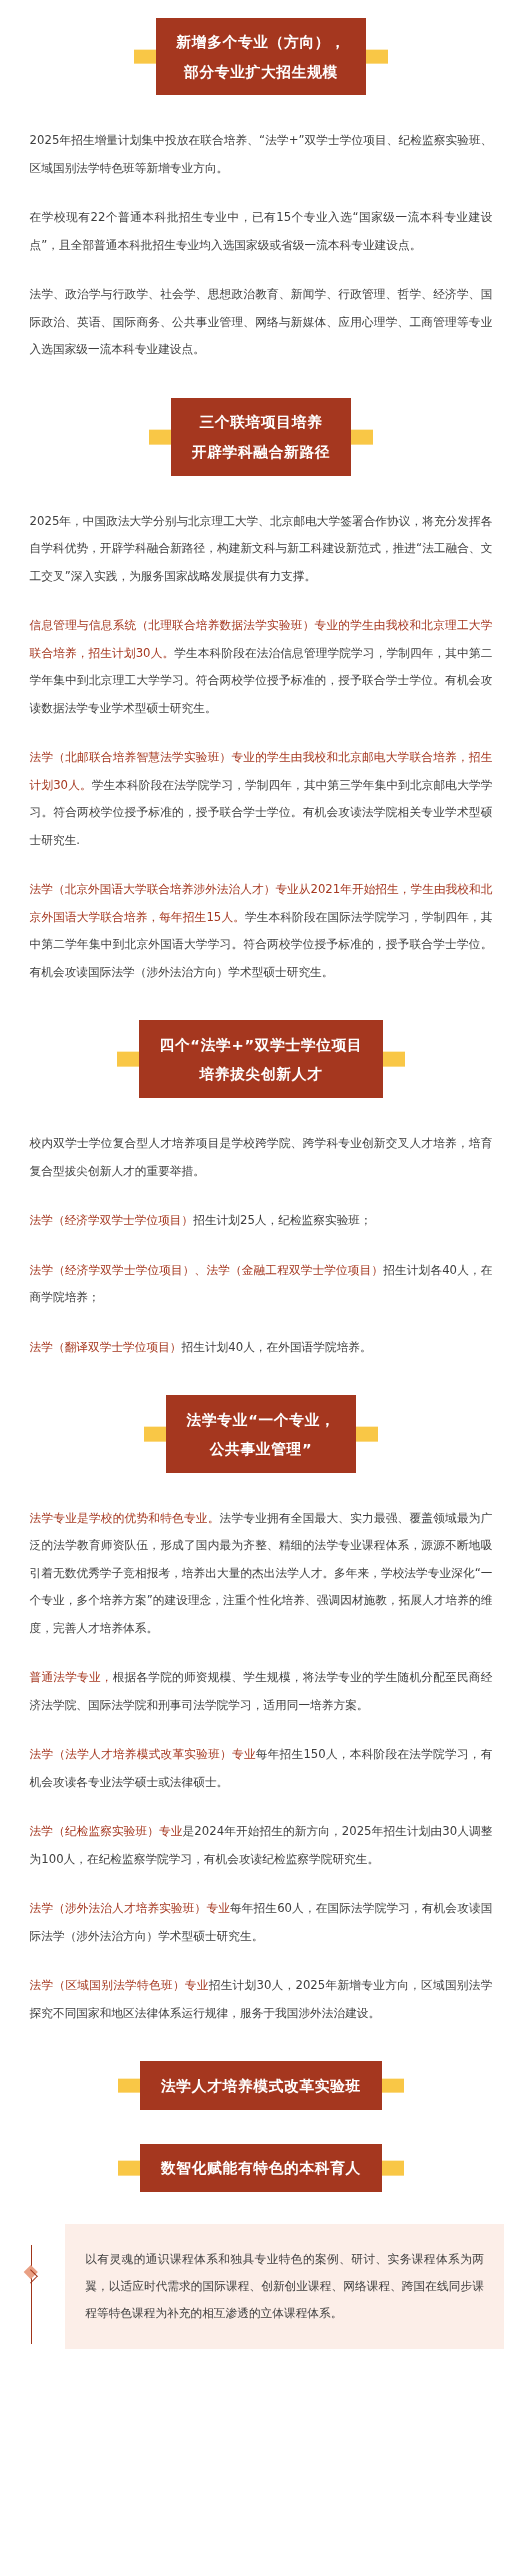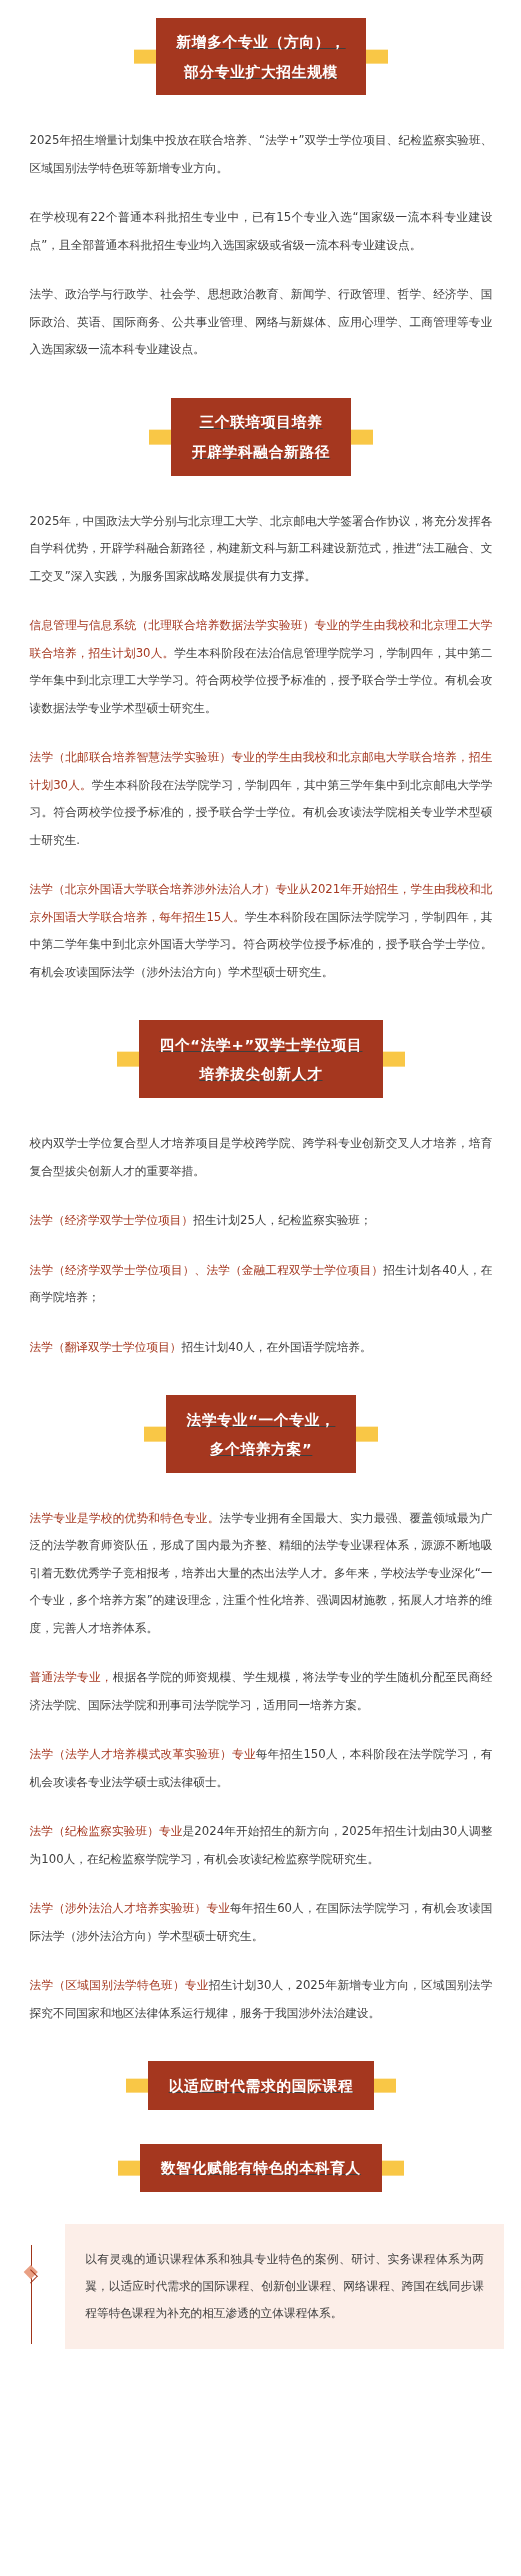--- a/index.html
+++ b/index.html
@@ -5,21 +5,21 @@
   * { margin:0; padding:0; box-sizing:border-box; }
   html,body { background:#ffffff; }
   body {
     width:522px;
     font-family:"DejaVu Sans","Liberation Sans",sans-serif;
     color:#3e3e3e;
   }
   .page { width:522px; padding:17.6px 17.6px 29px 17.6px; background:#fff; }
 
   
-  .bwrap { display:flex; justify-content:center; position:relative; z-index:0; margin:34px 0 32px;text-decoration:underline; }
+  .bwrap { display:flex; justify-content:center; position:relative; z-index:0; margin:34px 0 32px; }
   .bwrap.first { margin-top:0; }
   .banner {
     position:relative;
     background:#A5371F;
     color:#ffffff;
     font-weight:bold;
     font-size:14.7px;
     text-align:center;
     padding:9.5px 20.5px;
     line-height:2.0;
@@ -117,34 +117,34 @@
   </div>
 
   <p class="p"><span>校内双学士学位复合型人才培养项目是学校跨学院、跨学科专业创新交叉人才培养，培育复合型拔尖创新人才的重要举措。</span></p>
   <p class="p"><span class="r">法学（经济学双学士学位项目）</span><span>招生计划25人，纪检监察实验班；</span></p>
   <p class="p"><span class="r">法学（经济学双学士学位项目）、法学（金融工程双学士学位项目）</span><span>招生计划各40人，在商学院培养；</span></p>
   <p class="p"><span class="r">法学（翻译双学士学位项目）</span><span>招生计划40人，在外国语学院培养。</span></p>
 
   <div class="bwrap">
     <div class="banner">
       <span class="bline">法学专业“一个专业，</span>
-      <span class="bline">多个培养方案”</span>
+      <span class="bline">公共事业管理”</span>
     </div>
   </div>
 
   <p class="p"><span class="r">法学专业是学校的优势和特色专业。</span><span>法学专业拥有全国最大、实力最强、覆盖领域最为广泛的法学教育师资队伍，形成了国内最为齐整、精细的法学专业课程体系，源源不断地吸引着无数优秀学子竞相报考，培养出大量的杰出法学人才。多年来，学校法学专业深化“一个专业，多个培养方案”的建设理念，注重个性化培养、强调因材施教，拓展人才培养的维度，完善人才培养体系。</span></p>
   <p class="p"><span class="r">普通法学专业，</span><span>根据各学院的师资规模、学生规模，将法学专业的学生随机分配至民商经济法学院、国际法学院和刑事司法学院学习，适用同一培养方案。</span></p>
   <p class="p"><span class="r">法学（法学人才培养模式改革实验班）专业</span><span>每年招生150人，本科阶段在法学院学习，有机会攻读各专业法学硕士或法律硕士。</span></p>
   <p class="p"><span class="r">法学（纪检监察实验班）专业</span><span>是2024年开始招生的新方向，2025年招生计划由30人调整为100人，在纪检监察学院学习，有机会攻读纪检监察学院研究生。</span></p>
   <p class="p"><span class="r">法学（涉外法治人才培养实验班）专业</span><span>每年招生60人，在国际法学院学习，有机会攻读国际法学（涉外法治方向）学术型硕士研究生。</span></p>
   <p class="p"><span class="r">法学（区域国别法学特色班）专业</span><span>招生计划30人，2025年新增专业方向，区域国别法学探究不同国家和地区法律体系运行规律，服务于我国涉外法治建设。</span></p>
 
   <div class="bwrap">
     <div class="banner">
-      <span class="bline">以适应时代需求的国际课程</span>
+      <span class="bline">法学人才培养模式改革实验班</span>
     </div>
   </div>
 
 
   <div class="bwrap">
     <div class="banner">
       <span class="bline">数智化赋能有特色的本科育人</span>
     </div>
   </div>
 

